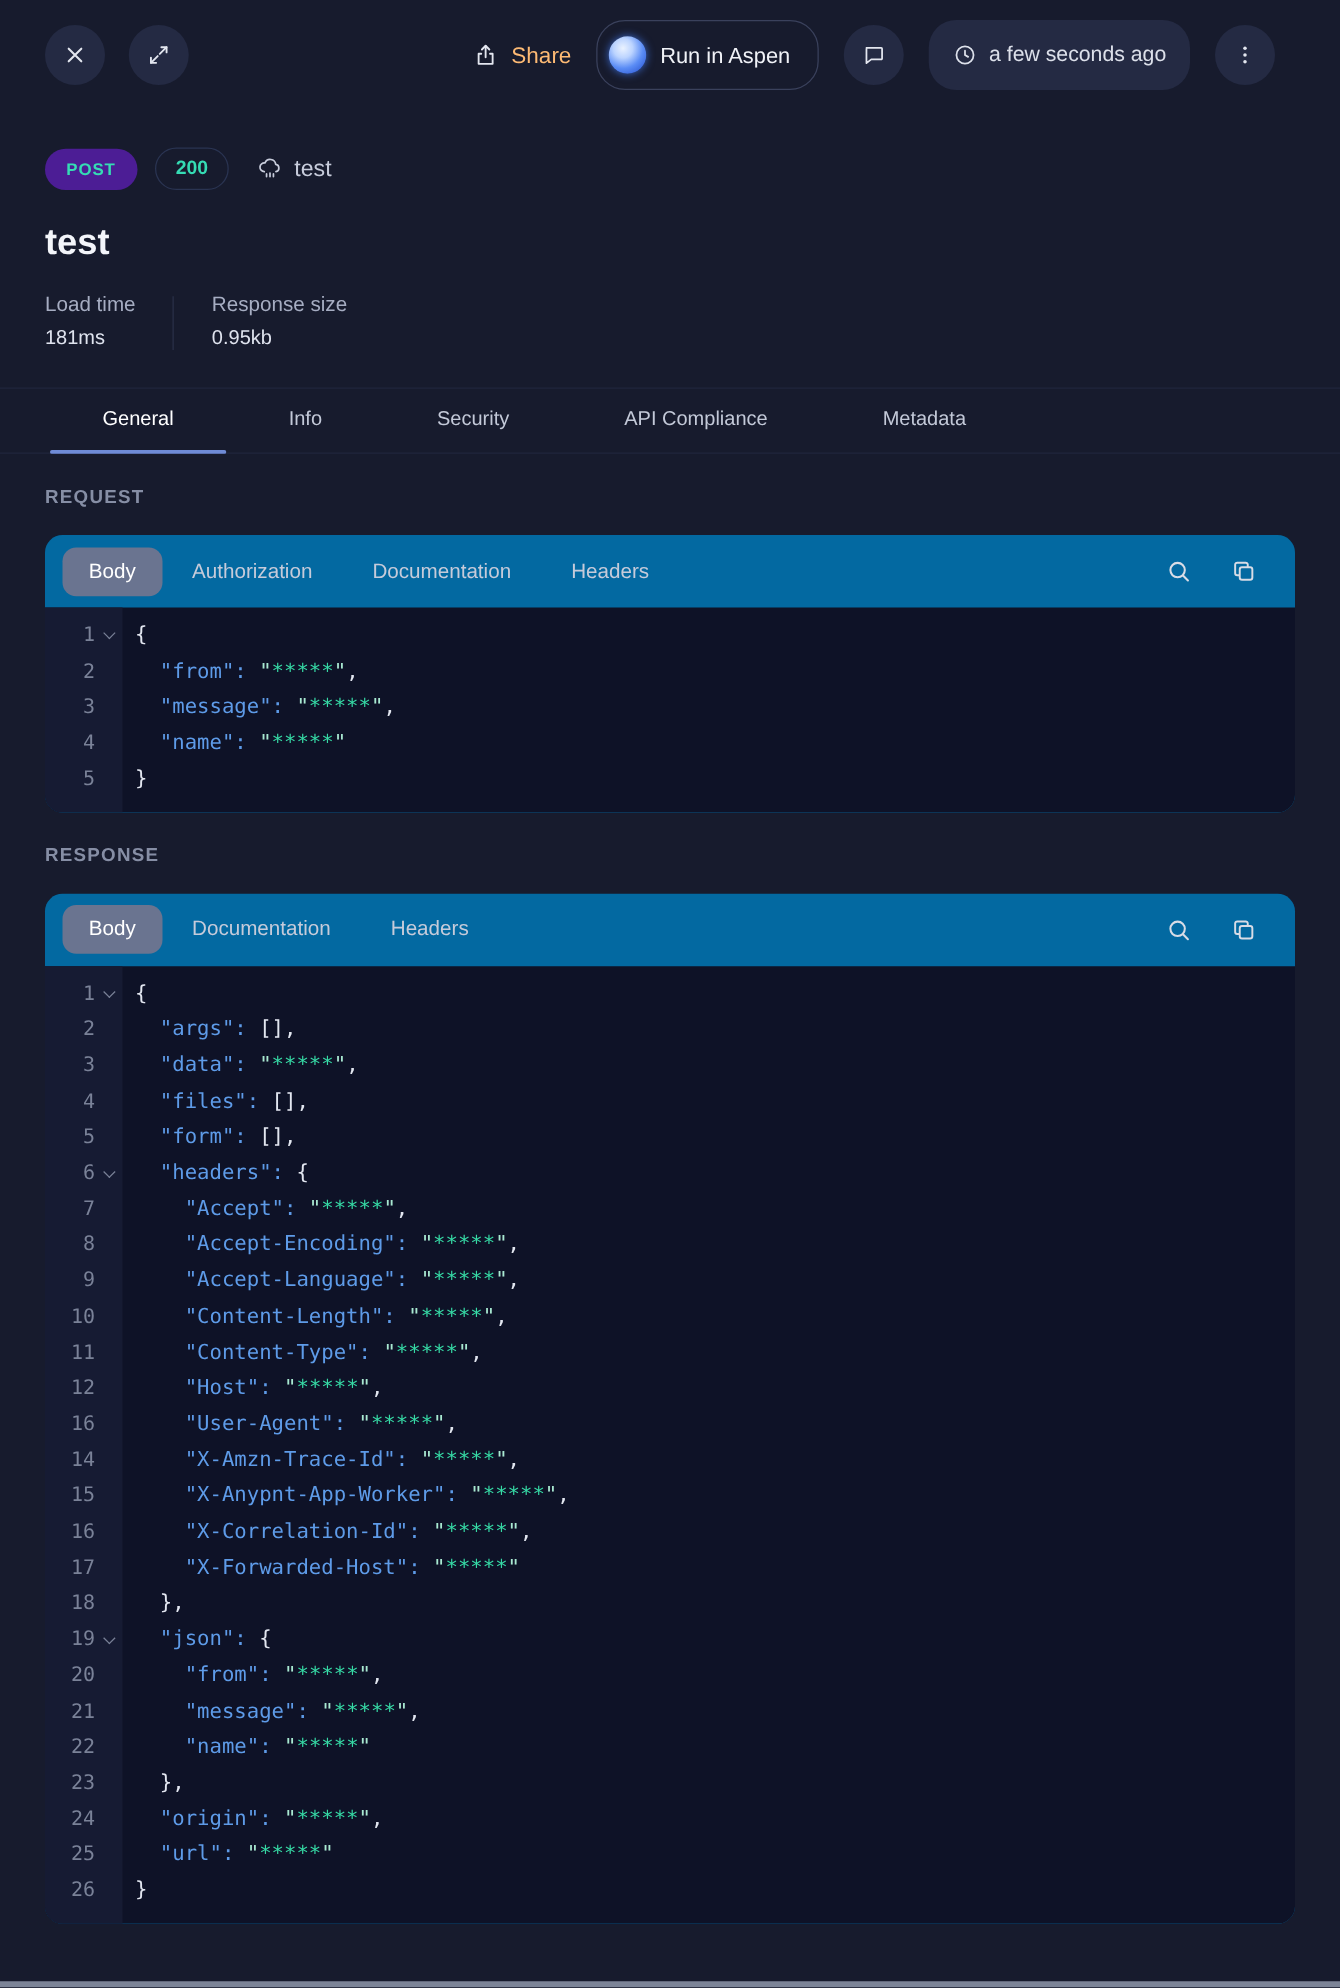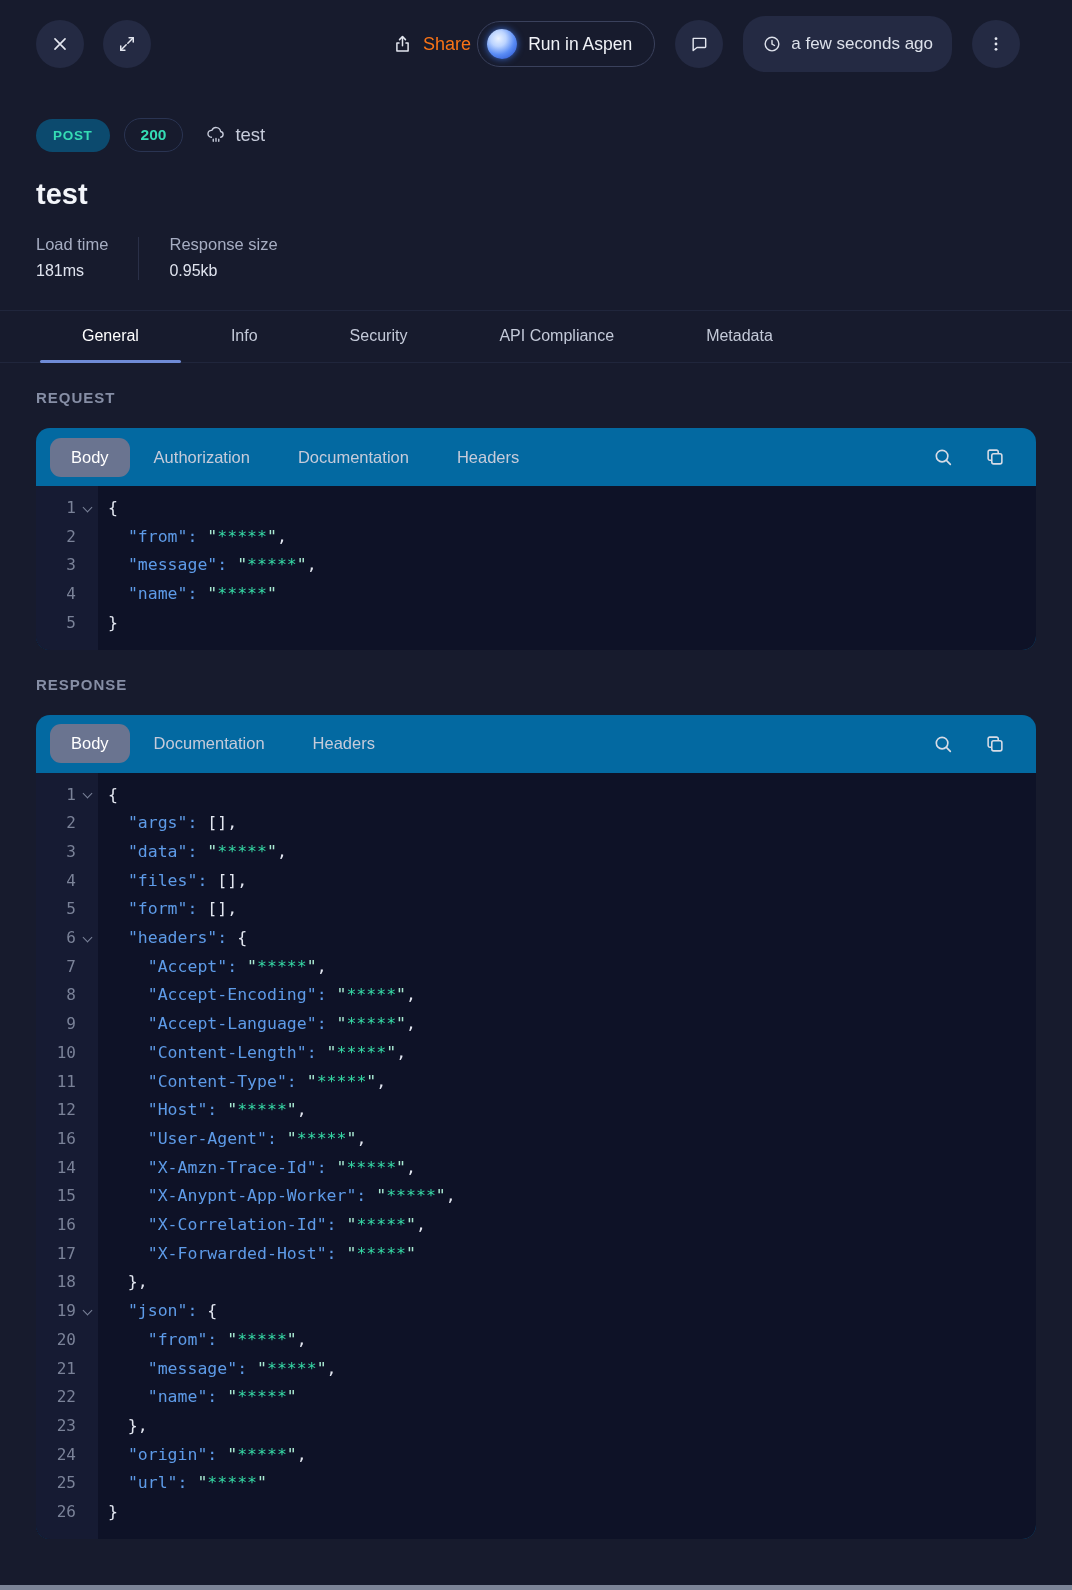--- a/index.html
+++ b/index.html
@@ -14,41 +14,41 @@
 
   
   .topbar { display:flex; align-items:center; padding:16px 52px 0 36px; }
   .circle-btn {
     width:48px; height:48px; border-radius:50%;
     background:#242A43; display:flex; align-items:center; justify-content:center;
     flex-shrink:0; cursor:pointer;
   }
   .circle-btn + .circle-btn { margin-left:19px; }
   .topbar .spacer { flex:1; }
-  .share-btn { display:flex; align-items:center; gap:10px; font-size:18px; color:#f97316; margin-right:6px; cursor:pointer; }
+  .share-btn { display:flex; align-items:center; gap:10px; font-size:18px; color:#fdba74; margin-right:20px; cursor:pointer; }
   .run-pill {
-    display:flex; align-items:center; gap:11px; height:46px;
+    display:flex; align-items:center; gap:11px; height:56px;
     padding:0 22px 0 9px; border:1px solid #3A415C; border-radius:23px;
     font-size:17.5px; color:#F0F2F7; cursor:pointer; margin-right:20px;
   }
   .aspen-logo {
     width:30px; height:30px; border-radius:50%;
     background: radial-gradient(circle at 38% 32%, #EAF2FF 0%, #BCD4FF 28%, #5A8CF5 58%, #1E47C8 100%);
     box-shadow: 0 0 7px rgba(70,130,255,.75);
   }
   .time-pill {
     display:flex; align-items:center; gap:9px; height:56px;
     background:#242A43; border-radius:22px; padding:0 19px;
     font-size:17px; color:#DCE0EA; margin-right:20px; cursor:pointer;
   }
 
   
   .badges-row { display:flex; align-items:center; gap:14px; margin:46px 36px 0; }
   .method-badge {
-    background:#0c4a6e; color:#35DCB4; font-weight:700; font-size:13.5px;
+    background:#4c1d95; color:#35DCB4; font-weight:700; font-size:13.5px;
     letter-spacing:.7px; padding:9px 17px; border-radius:18px;
   }
   .status-badge {
     border:1px solid #2A3452; color:#35DCB4; font-size:15.5px; font-weight:600;
     padding:7px 16px; border-radius:17px;
   }
   .endpoint { display:flex; align-items:center; gap:8px; color:#C7CCDB; font-size:18.5px; margin-left:8px; }
 
   .page-title { margin:26px 36px 0; font-size:29px; font-weight:600; color:#F3F5FA; }
 

